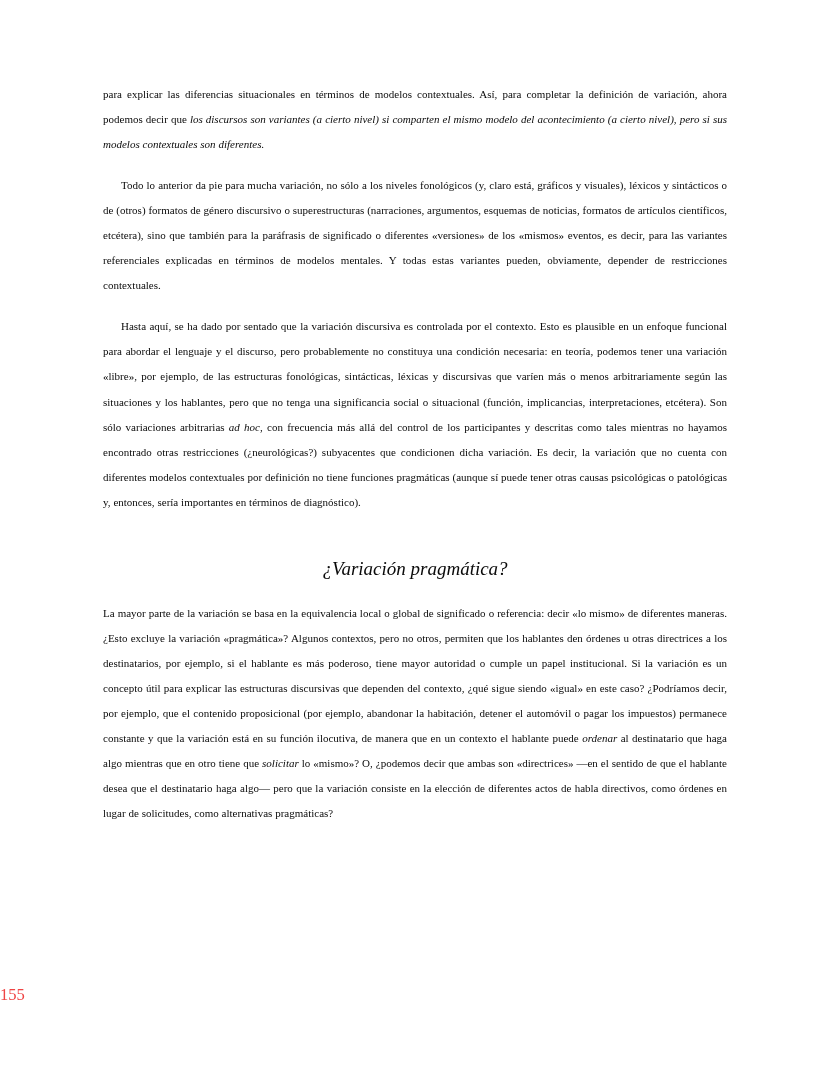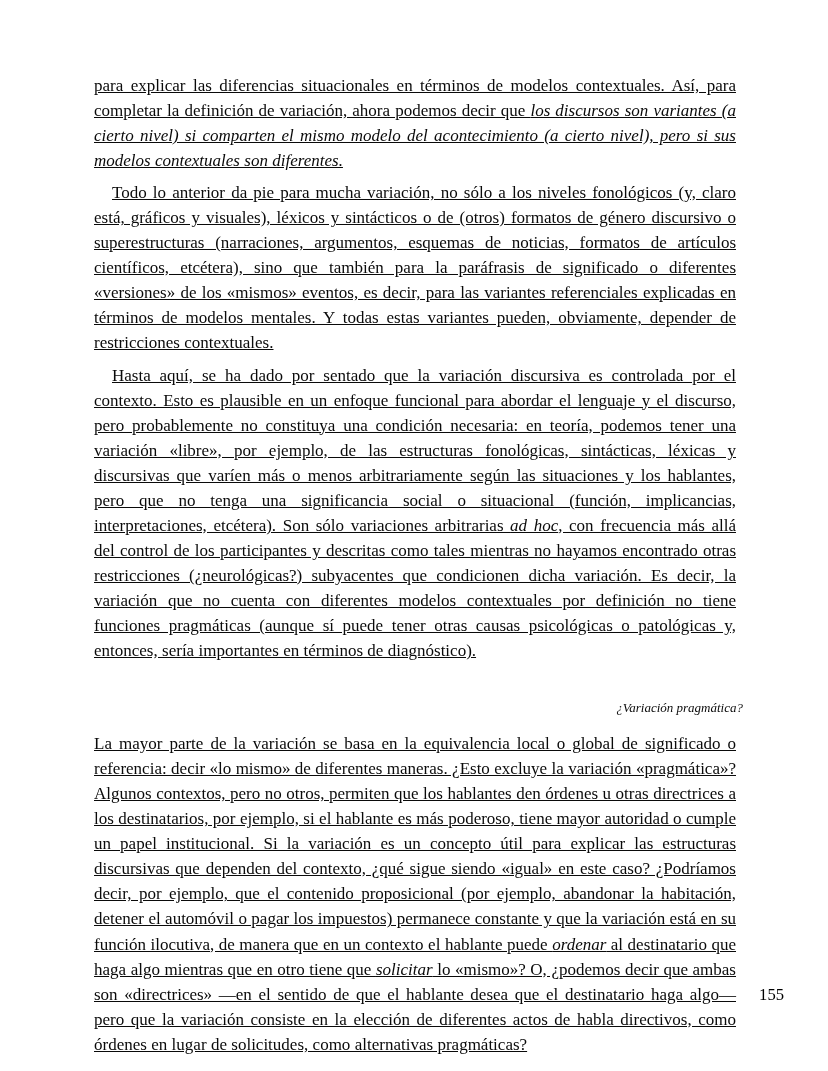--- a/index.html
+++ b/index.html
@@ -24,53 +24,52 @@
     height: 1071px;
     background: #ffffff;
   }
   .text-column {
     position: absolute;
     left: 87px;
     top: 66px;
     width: 656px;
   }
   p.body-par {
-    margin: 7px;
-    font-size: 17px;
+    margin: 16px;
+    font-size: 11px;
     line-height: 25.05px;
     text-align: justify;
     text-justify: inter-word;
     text-indent: 0;
     hyphens: none;
     -webkit-hyphens: none;
     word-spacing: 0.1px;
-    text-decoration: underline;
   }
   p.indented {
     text-indent: 18px;
   }
   h2.section-heading {
     margin: 0;
-    font-size: 13px;
+    font-size: 19px;
     line-height: 25.05px;
     font-style: italic;
     font-weight: normal;
-    text-align: right;
+    text-align: center;
   }
   .gap-before-heading { height: 25px; }
   .gap-after-heading  { height: 4px; }
   .page-number {
     position: absolute;
     left: 0;
     top: 985px;
     width: 784px;
-    text-align: right;
+    text-align: left;
     font-size: 16.6px;
     line-height: 20px;
-    color: #000000;
+    color: #ef4444;
   }
   em { font-style: italic; }
 </style>
 </head>
 <body>
 
 <div class="page">
 
   <div class="text-column">
 

